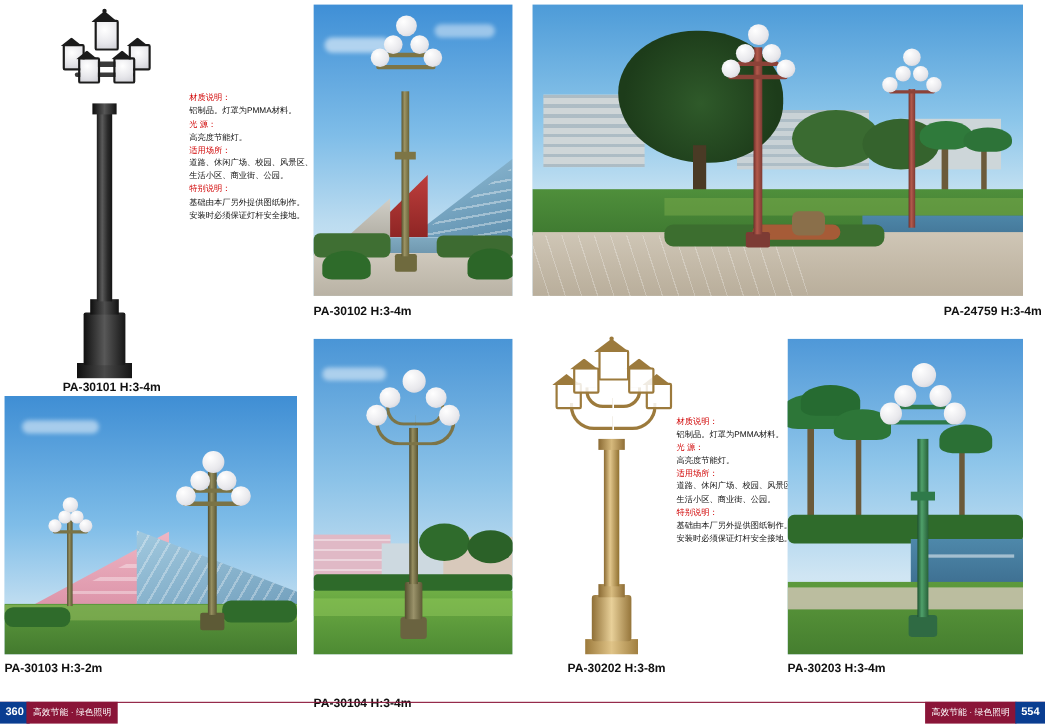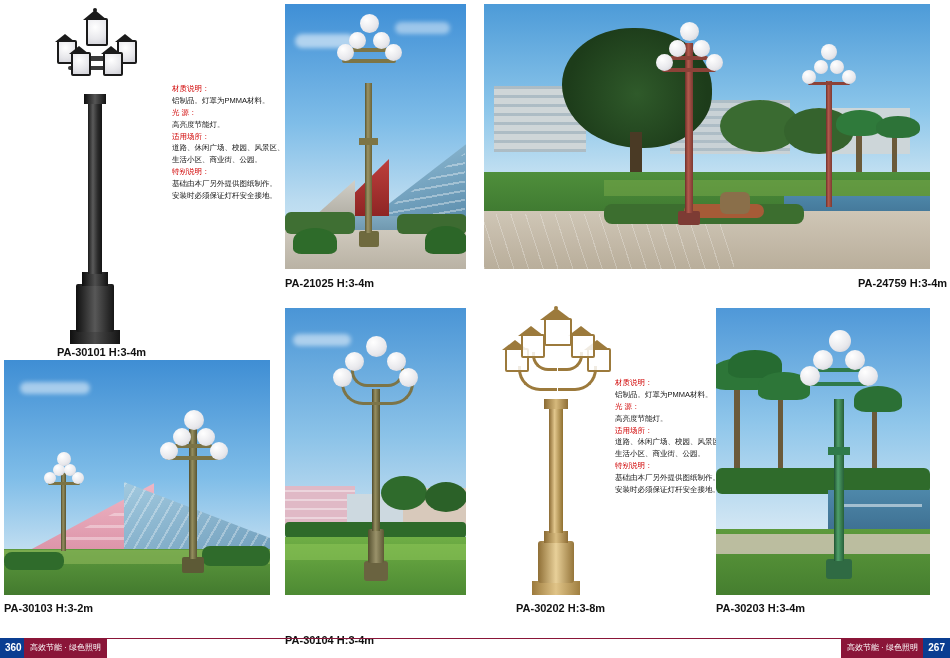--- a/index.html
+++ b/index.html
@@ -114,21 +114,21 @@
     <div class="pole" style="left:80px;bottom:36px;width:7px;height:150px;background:linear-gradient(90deg,#5b5732,#9b9364 40%,#6a6439);"></div>
     <div style="position:absolute;left:74px;bottom:124px;width:19px;height:7px;background:#7d7546;"></div>
     <div class="arm" style="left:57px;top:55px;width:54px;height:4px;background:#7d7546;border-radius:2px;"></div>
     <div class="arm" style="left:64px;top:44px;width:40px;height:4px;background:#7d7546;border-radius:2px;"></div>
     <div class="globe" style="left:52px;top:40px;width:17px;height:17px;"></div>
     <div class="globe" style="left:100px;top:40px;width:17px;height:17px;"></div>
     <div class="globe" style="left:64px;top:28px;width:17px;height:17px;"></div>
     <div class="globe" style="left:88px;top:28px;width:17px;height:17px;"></div>
     <div class="globe" style="left:75px;top:10px;width:19px;height:19px;"></div>
   </div>
-  <div class="cap" style="left:285px;top:277px;">PA-21025 H:3-4m</div>
+  <div class="cap" style="left:285px;top:277px;">PA-30102 H:3-4m</div>
 
   <div class="photo" style="left:484px;top:4px;width:446px;height:265px;">
     <div class="sky" style="background:linear-gradient(180deg,#4d9bd8 0%,#8cc6ea 40%,#cfe6f3 70%,#e6f1f7 100%);"></div>
 
     <div style="position:absolute;left:10px;top:82px;width:92px;height:66px;background:#cfd6d8;"></div>
     <div style="position:absolute;left:10px;top:82px;width:92px;height:66px;background:repeating-linear-gradient(180deg,rgba(110,140,160,.35) 0 3px,rgba(255,255,255,0) 3px 9px);"></div>
     <div style="position:absolute;left:186px;top:96px;width:120px;height:54px;background:#c9d2d6;"></div>
     <div style="position:absolute;left:186px;top:96px;width:120px;height:54px;background:repeating-linear-gradient(180deg,rgba(110,140,160,.3) 0 3px,rgba(255,255,255,0) 3px 8px);"></div>
     <div style="position:absolute;left:330px;top:104px;width:96px;height:46px;background:#cdd6d9;"></div>
 
@@ -327,16 +327,16 @@
     <div class="globe" style="left:129px;top:42px;width:20px;height:20px;"></div>
     <div class="globe" style="left:113px;top:22px;width:22px;height:22px;"></div>
   </div>
   <div class="cap" style="left:716px;top:602px;">PA-30203 H:3-4m</div>
 
   <div class="footer">
     <div class="frule"></div>
     <div class="fnum" style="left:0;">360</div>
     <div class="fbar" style="left:24px;">高效节能 · 绿色照明</div>
     <div class="fbar" style="right:26px;">高效节能 · 绿色照明</div>
-    <div class="fnum" style="right:0;">267</div>
+    <div class="fnum" style="right:0;">554</div>
   </div>
 
 </div>
 
 </body></html>

